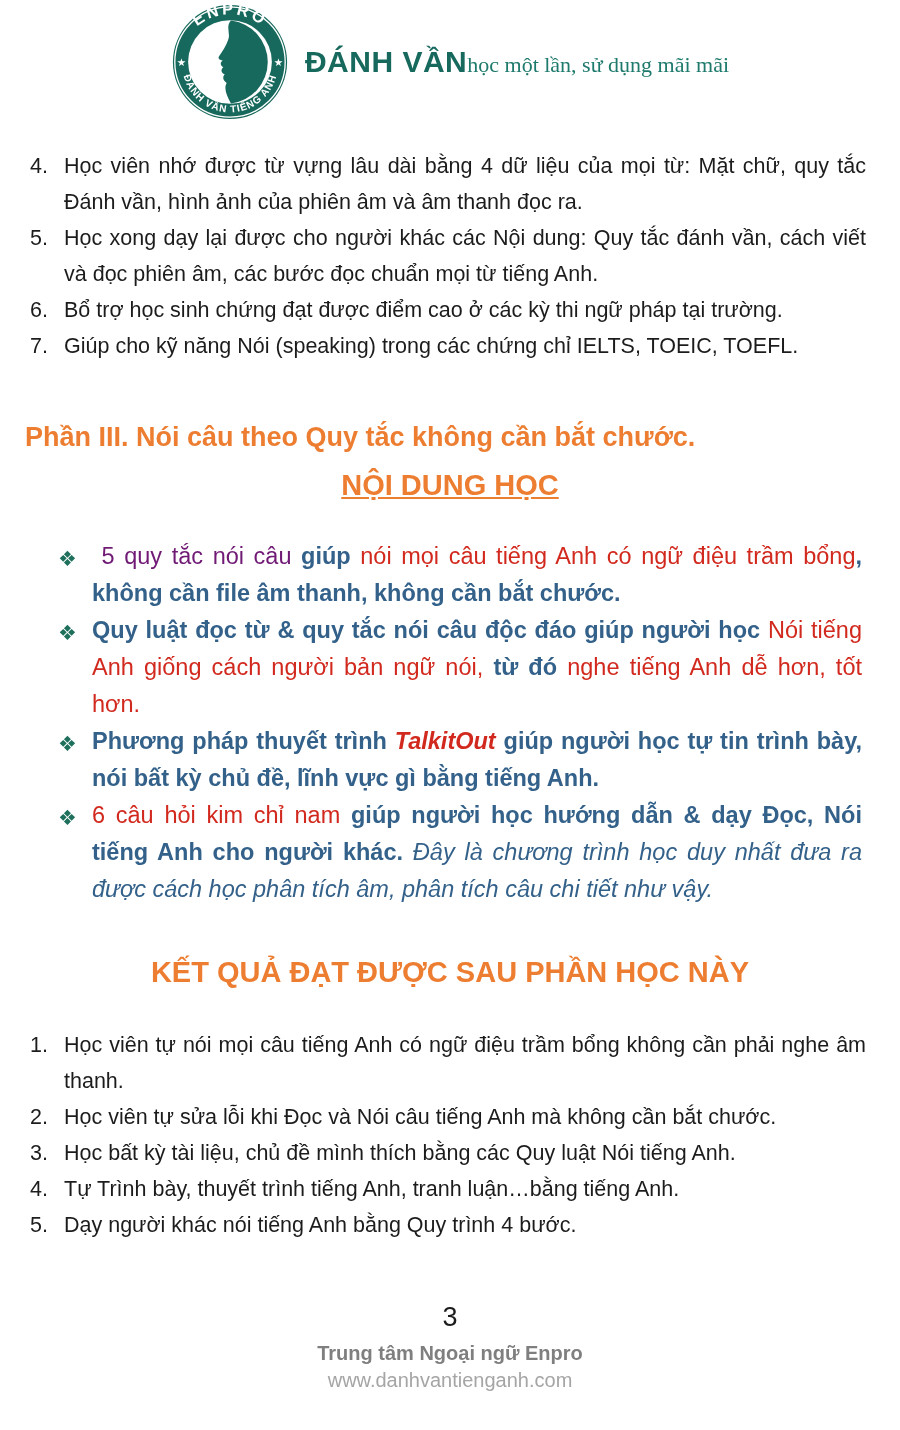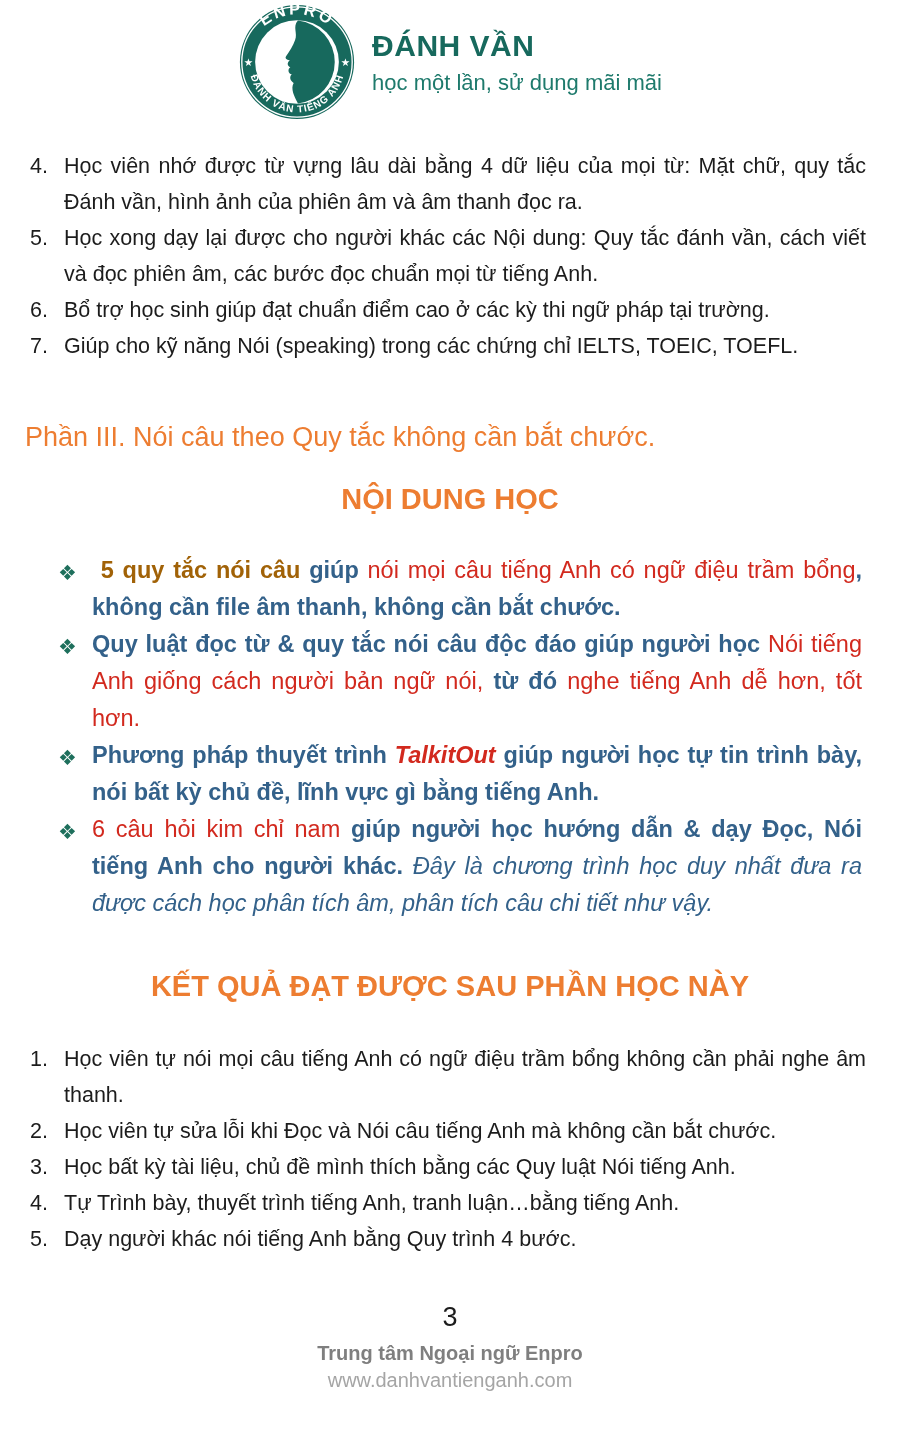--- a/index.html
+++ b/index.html
@@ -7,42 +7,42 @@
   .page {
     width:900px; height:1430px; position:relative; overflow:hidden;
     background:#ffffff;
     font-family:"Liberation Sans", sans-serif;
     color:#1c1c1c;
   }
 
   
   .header { display:flex; justify-content:center; align-items:center; gap:16px; padding-top:4px; height:120px; }
   .logo-svg { display:block; }
-  .brand-text { display:flex; flex-direction:column; }
+  .brand-text { display:flex; flex-direction:row; }
   .brand-line { font-size:30px; font-weight:bold; color:#17695D; line-height:34px; letter-spacing:0.5px; }
-  .brand-tagline { font-size:22px; color:#1E7A6C; margin-top:7px; }
+  .brand-tagline { font-size:22px; color:#1E7A6C; margin-top:7px;font-family:Liberation Serif, serif; }
 
   
   .num-list { margin:28px 34px 0 30px; }
   .list-item { display:flex; font-size:21.5px; line-height:36px; color:#1c1c1c; }
   .num { width:34px; flex-shrink:0; }
   .itext { flex:1; text-align:justify; }
 
   
-  .h-phan { margin:58px 0 0 25px; font-size:27px; font-weight:normal; color:#ED7D31; }
+  .h-phan { margin:58px 0 0 25px; font-size:27px; font-weight:bold; color:#ED7D31; }
   .h-center { text-align:center; font-size:29px; font-weight:bold; color:#ED7D31; }
-  .h-noidung { margin-top:30px; }
+  .h-noidung { margin-top:16px;text-decoration:underline; }
   .h-ketqua  { margin-top:48px; }
 
   
   .bullets { margin:36px 38px 0 58px; }
   .bullet { display:flex; font-size:23.5px; line-height:37px; }
   .bmark { width:34px; flex-shrink:0; color:#1E6F5C; font-size:21px; padding-top:2px; }
   .btext { flex:1; text-align:justify; color:#33618A; }
-  .seg-navy-bold  { color:#a16207; font-weight:bold; }
+  .seg-navy-bold  { color:#701a75; font-weight:normal; }
   .seg-blue       { color:#33618A;font-weight:bold; }
   .seg-red        { color:#D2291E; }
   .seg-red-bold   { color:#D2291E; font-weight:bold;font-style:italic; }
   .seg-blue-italic{ color:#33618A; font-style:italic; }
 
   
   .footer { position:absolute; top:1302px; left:0; width:100%; text-align:center; }
   .pnum  { font-size:27px; color:#1c1c1c; }
   .forg  { font-size:20px; font-weight:bold; color:#7F7F7F; margin-top:9px; }
   .fsite { font-size:20px; color:#A5A5A5; margin-top:4px; }
@@ -89,21 +89,21 @@
     <div class="list-item">
       <span class="num">4.</span>
       <span class="itext">Học viên nhớ được từ vựng lâu dài bằng 4 dữ liệu của mọi từ: Mặt chữ, quy tắc Đánh vần, hình ảnh của phiên âm và âm thanh đọc ra.</span>
     </div>
     <div class="list-item">
       <span class="num">5.</span>
       <span class="itext">Học xong dạy lại được cho người khác các Nội dung: Quy tắc đánh vần, cách viết và đọc phiên âm, các bước đọc chuẩn mọi từ tiếng Anh.</span>
     </div>
     <div class="list-item">
       <span class="num">6.</span>
-      <span class="itext">Bổ trợ học sinh giúp đạt chuẩn điểm cao ở các kỳ thi ngữ pháp tại trường.</span>
+      <span class="itext">Bổ trợ học sinh chứng đạt được điểm cao ở các kỳ thi ngữ pháp tại trường.</span>
     </div>
     <div class="list-item">
       <span class="num">7.</span>
       <span class="itext">Giúp cho kỹ năng Nói (speaking) trong các chứng chỉ IELTS, TOEIC, TOEFL.</span>
     </div>
   </div>
 
   <div class="h-phan">Phần III. Nói câu theo Quy tắc không cần bắt chước.</div>
   <div class="h-center h-noidung">NỘI DUNG HỌC</div>
 

